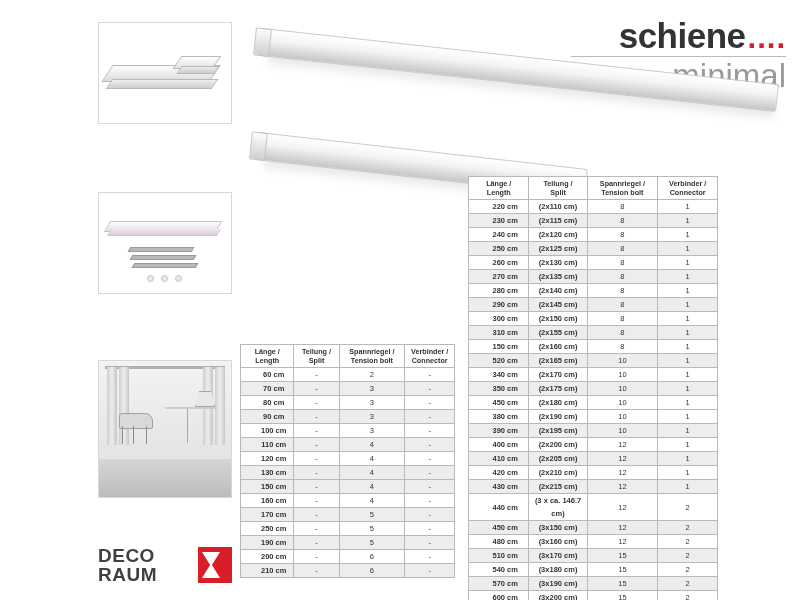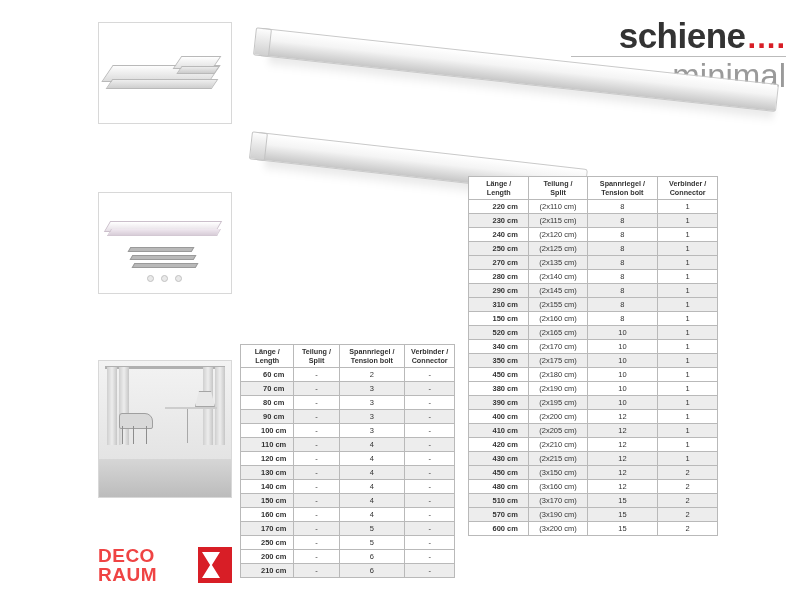--- a/index.html
+++ b/index.html
@@ -53,21 +53,21 @@
   .t3-chair{position:absolute;left:20px;top:52px;width:34px;height:30px;}
   .t3-seat{position:absolute;left:0;top:0;width:32px;height:14px;background:#d9d9d9;border:1px solid #9f9f9f;border-radius:3px 8px 2px 2px;}
   .t3-leg{position:absolute;width:1px;height:18px;background:#8d8d8d;top:13px;}
   .t3-table{position:absolute;left:66px;top:46px;width:52px;height:2px;background:#cdcdcd;}
   .t3-tleg{position:absolute;left:88px;top:48px;width:1px;height:34px;background:#a8a8a8;}
   .t3-lamp{position:absolute;left:96px;top:30px;width:18px;height:14px;border:1px solid #a5a5a5;background:#e8e8e8;
     clip-path:polygon(20% 0,80% 0,100% 100%,0 100%);}
 
   
   .decoraum{position:absolute;left:98px;top:546px;width:140px;height:40px;}
-  .decoraum .txt{font-weight:bold;font-size:19px;line-height:19px;color:#ef4444;letter-spacing:0.5px;}
+  .decoraum .txt{font-weight:bold;font-size:19px;line-height:19px;color:#404040;letter-spacing:0.5px;}
   .decoraum .mark{position:absolute;right:6px;top:1px;width:34px;height:36px;background:#d81e26;}
   .decoraum .mark:after{content:"";position:absolute;left:4px;top:5px;width:18px;height:26px;
     background:#ffffff;clip-path:polygon(0 0,100% 0,55% 50%,100% 100%,0 100%,45% 50%);}
 
   
   .render{position:absolute;}
   .r1{left:262px;top:28px;width:520px;height:118px;}
   .r2{left:258px;top:132px;width:330px;height:90px;}
   .bar-body{position:absolute;left:0;top:0;width:100%;height:26px;
     background:linear-gradient(180deg,#ffffff 0%,#f4f4f4 40%,#d9d9d9 75%,#c6c6c6 100%);
@@ -86,21 +86,21 @@
   .tbl th{font-size:7.2px;font-weight:bold;line-height:9px;padding:2px 2px;background:#fff;vertical-align:middle;}
   .tbl td.len{font-weight:bold;padding-left:13px;}
   .tbl tr.alt td{background:#ededed;}
   .tbl-left{left:240px;top:344px;width:215px;}
   .tbl-left td:nth-child(1){width:46px;}
   .tbl-left td:nth-child(2){width:48px;}
   .tbl-left td:nth-child(3){width:70px;}
   .tbl-left td:nth-child(4){width:51px;}
   .tbl-right{left:468px;top:176px;width:250px;}
   .tbl-right td:nth-child(1){width:52px;}
-  .tbl-right td:nth-child(2){width:62px;}
+  .tbl-right td:nth-child(2){width:62px;font-weight:bold;}
   .tbl-right td:nth-child(3){width:74px;}
   .tbl-right td:nth-child(4){width:62px;}
 </style>
 </head>
 <body>
 
 <div class="page">
 
   <div class="brand">
     <div class="b1"><span>schiene</span><span class="dots">....</span></div>
@@ -219,46 +219,46 @@
           <td>-</td>
           <td>4</td>
           <td>-</td>
         </tr>
         <tr class="alt">
           <td class="len">130 cm</td>
           <td>-</td>
           <td>4</td>
           <td>-</td>
         </tr>
-        <tr>
-          <td class="len">140 cm</td>
+        <tr class="alt">
+          <td class="len">150 cm</td>
           <td>-</td>
           <td>4</td>
           <td>-</td>
         </tr>
-        <tr class="alt">
-          <td class="len">150 cm</td>
+        <tr>
+          <td class="len">160 cm</td>
           <td>-</td>
           <td>4</td>
           <td>-</td>
         </tr>
-        <tr>
-          <td class="len">160 cm</td>
-          <td>-</td>
-          <td>4</td>
-          <td>-</td>
-        </tr>
         <tr class="alt">
           <td class="len">170 cm</td>
           <td>-</td>
           <td>5</td>
           <td>-</td>
         </tr>
         <tr>
           <td class="len">250 cm</td>
+          <td>-</td>
+          <td>5</td>
+          <td>-</td>
+        </tr>
+        <tr class="alt">
+          <td class="len">190 cm</td>
           <td>-</td>
           <td>5</td>
           <td>-</td>
         </tr>
         <tr>
           <td class="len">200 cm</td>
           <td>-</td>
           <td>6</td>
           <td>-</td>
         </tr>
@@ -298,38 +298,50 @@
           <td>(2x120 cm)</td>
           <td>8</td>
           <td>1</td>
         </tr>
         <tr class="alt">
           <td class="len">250 cm</td>
           <td>(2x125 cm)</td>
           <td>8</td>
           <td>1</td>
         </tr>
+        <tr>
+          <td class="len">260 cm</td>
+          <td>(2x130 cm)</td>
+          <td>8</td>
+          <td>1</td>
+        </tr>
         <tr class="alt">
           <td class="len">270 cm</td>
           <td>(2x135 cm)</td>
           <td>8</td>
           <td>1</td>
         </tr>
         <tr>
           <td class="len">280 cm</td>
           <td>(2x140 cm)</td>
           <td>8</td>
           <td>1</td>
         </tr>
         <tr class="alt">
           <td class="len">290 cm</td>
           <td>(2x145 cm)</td>
           <td>8</td>
           <td>1</td>
         </tr>
+        <tr>
+          <td class="len">300 cm</td>
+          <td>(2x150 cm)</td>
+          <td>8</td>
+          <td>1</td>
+        </tr>
         <tr class="alt">
           <td class="len">310 cm</td>
           <td>(2x155 cm)</td>
           <td>8</td>
           <td>1</td>
         </tr>
         <tr>
           <td class="len">150 cm</td>
           <td>(2x160 cm)</td>
           <td>8</td>
@@ -387,39 +399,51 @@
           <td class="len">420 cm</td>
           <td>(2x210 cm)</td>
           <td>12</td>
           <td>1</td>
         </tr>
         <tr class="alt">
           <td class="len">430 cm</td>
           <td>(2x215 cm)</td>
           <td>12</td>
           <td>1</td>
+        </tr>
+        <tr>
+          <td class="len">440 cm</td>
+          <td>(3 x ca. 146.7 cm)</td>
+          <td>12</td>
+          <td>2</td>
         </tr>
         <tr class="alt">
           <td class="len">450 cm</td>
           <td>(3x150 cm)</td>
           <td>12</td>
           <td>2</td>
         </tr>
         <tr>
           <td class="len">480 cm</td>
           <td>(3x160 cm)</td>
           <td>12</td>
           <td>2</td>
         </tr>
         <tr class="alt">
           <td class="len">510 cm</td>
           <td>(3x170 cm)</td>
           <td>15</td>
           <td>2</td>
         </tr>
+        <tr>
+          <td class="len">540 cm</td>
+          <td>(3x180 cm)</td>
+          <td>15</td>
+          <td>2</td>
+        </tr>
         <tr class="alt">
           <td class="len">570 cm</td>
           <td>(3x190 cm)</td>
           <td>15</td>
           <td>2</td>
         </tr>
         <tr>
           <td class="len">600 cm</td>
           <td>(3x200 cm)</td>
           <td>15</td>

